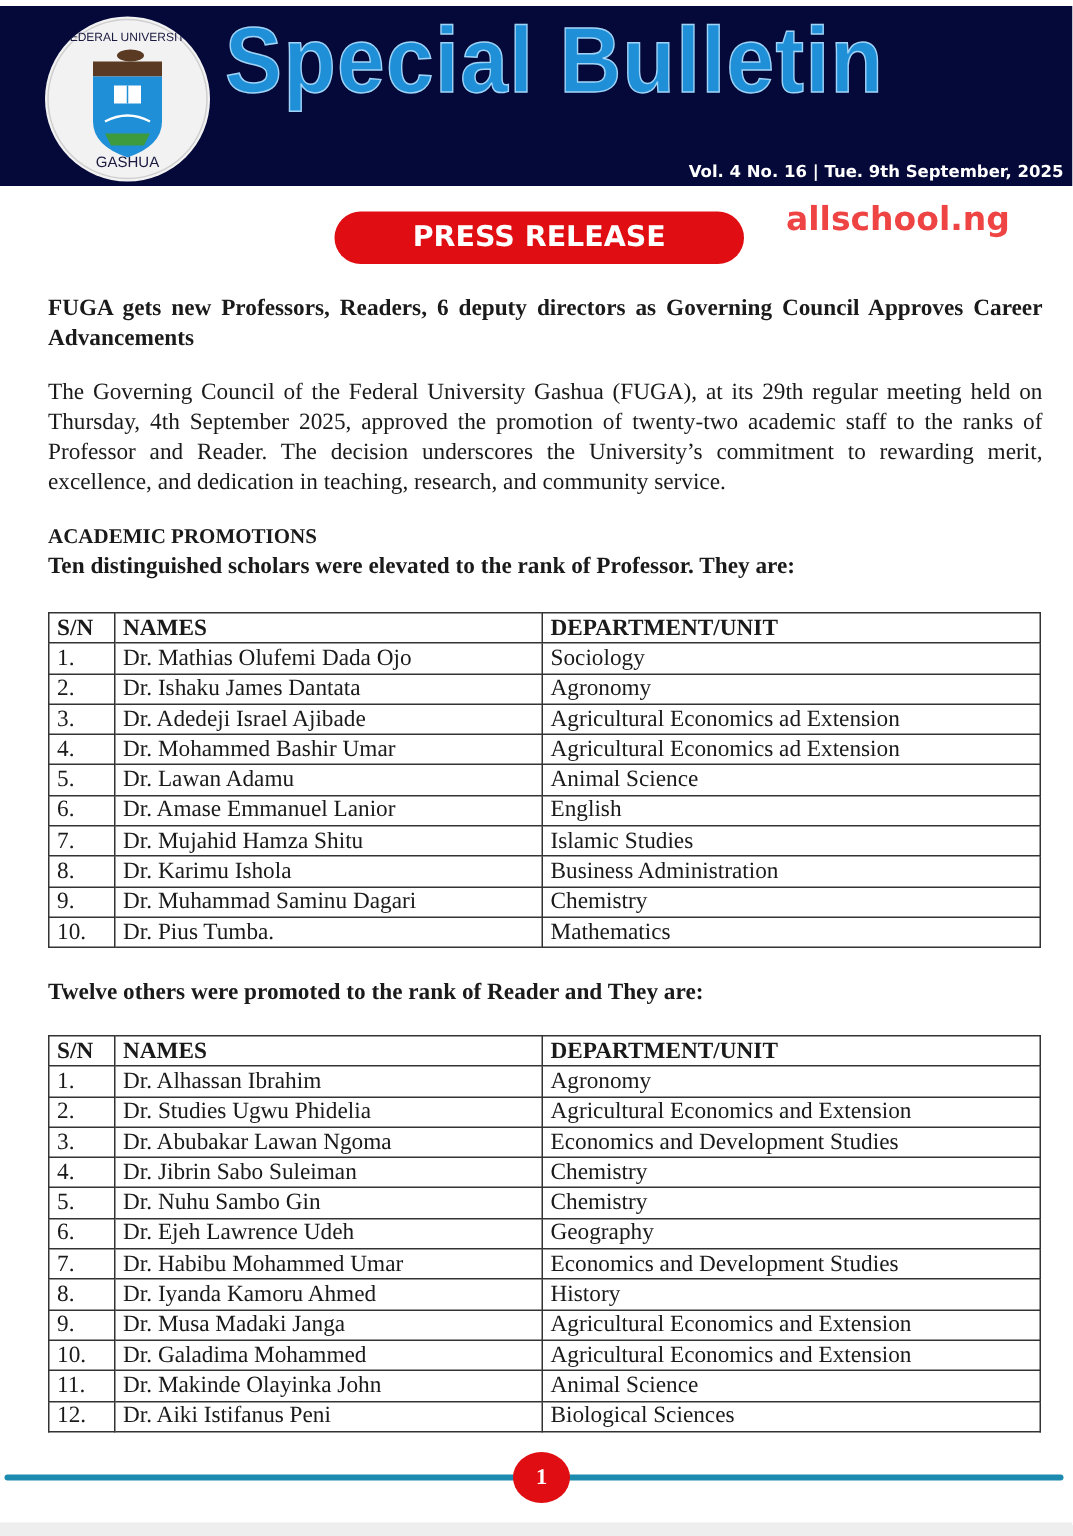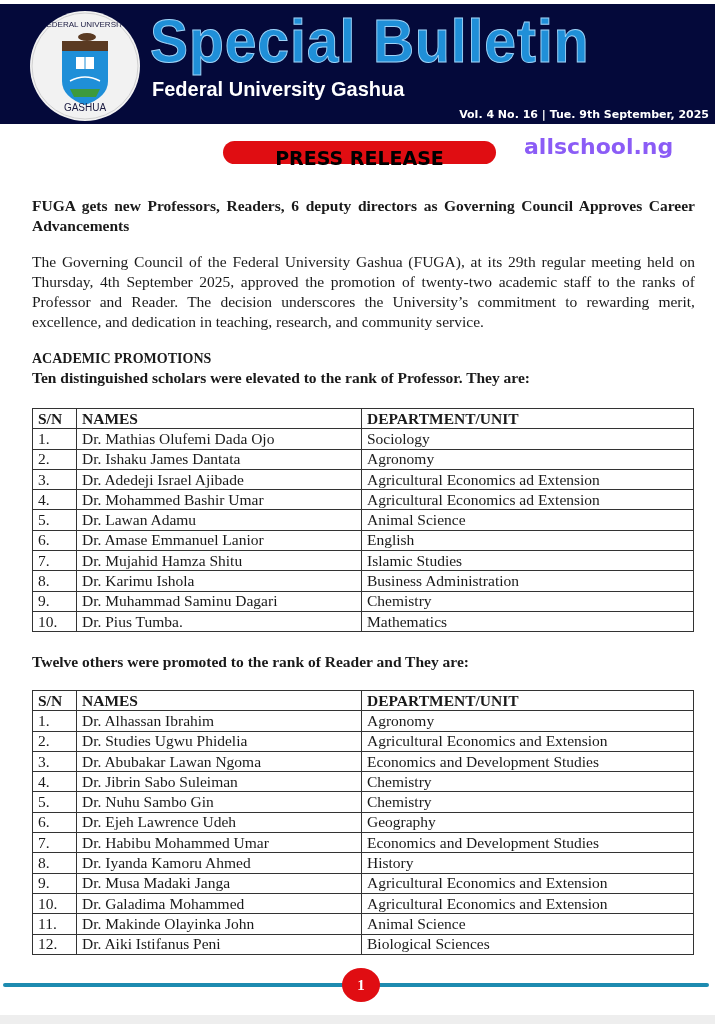--- a/index.html
+++ b/index.html
@@ -32,28 +32,28 @@
     position: absolute; left: 152px; top: 99px;
     font-family: "Liberation Sans", sans-serif; font-size: 11px; color: #ffffff; margin-top: 46px;
   }
   .issue {
     position: absolute; right: 6px; top: 104px;
     font-family: "DejaVu Sans", sans-serif; font-weight: bold; font-size: 11px; color: #ffffff;
   }
 
   
   .press-pill {
-    position: absolute; left: 223px; top: 141px; width: 273px; height: 23px;
+    position: absolute; left: 223px; top: 141px; width: 273px; height: 35px;
     background: #e00d12; border-radius: 18px;
-    color: #000000; font-family: "DejaVu Sans", sans-serif; font-weight: bold;
+    color: #ffffff; font-family: "DejaVu Sans", sans-serif; font-weight: bold;
     font-size: 19px; line-height: 35px; text-align: center;
   }
   .watermark {
     position: absolute; left: 524px; top: 134px;
-    font-family: "DejaVu Sans", sans-serif; font-weight: bold; font-size: 22px; color: #8b5cf6;
+    font-family: "DejaVu Sans", sans-serif; font-weight: bold; font-size: 22px; color: #ef4444;
   }
 
   
   .headline {
     position: absolute; left: 32px; top: 196px; width: 663px;
     font-weight: bold; font-size: 15.5px; line-height: 20px; text-align: justify;
   }
   .intro {
     position: absolute; left: 32px; top: 252px; width: 663px;
     font-size: 15.5px; line-height: 20px; text-align: justify;
@@ -114,21 +114,20 @@
       <rect x="46" y="46" width="18" height="12" fill="#ffffff"></rect>
       <line x1="55" y1="46" x2="55" y2="58" stroke="#1f8fd8" stroke-width="1"></line>
       <path d="M40 70 Q55 62 70 70" stroke="#ffffff" stroke-width="1.5" fill="none"></path>
       <path d="M40 78 L70 78 L66 86 L44 86 Z" fill="#3d9a3d"></path>
       <ellipse cx="57" cy="26" rx="9" ry="4" fill="#5a3a22"></ellipse>
       <text x="55" y="100" font-size="10" text-anchor="middle" fill="#1a1a40" font-family="Liberation Sans, sans-serif">GASHUA</text>
       <text x="55" y="16" font-size="8" text-anchor="middle" fill="#1a1a40" font-family="Liberation Sans, sans-serif">FEDERAL UNIVERSITY</text>
     </svg>
   </div>
   <div class="title">Special Bulletin</div>
-  <div class="uni-name">Federal University Gashua</div>
   <div class="address">PMB 1005, Gashua, Yobe State, Nigeria.</div>
   <div class="issue">Vol. 4 No. 16 | Tue. 9th September, 2025</div>
 </div>
 
 <div class="press-pill">PRESS RELEASE</div>
 <div class="watermark">allschool.ng</div>
 
 <div class="headline">FUGA gets new Professors, Readers, 6 deputy directors as Governing Council Approves Career Advancements</div>
 <div class="intro">The Governing Council of the Federal University Gashua (FUGA), at its 29th regular meeting held on Thursday, 4th September 2025, approved the promotion of twenty-two academic staff to the ranks of Professor and Reader. The decision underscores the University’s commitment to rewarding merit, excellence, and dedication in teaching, research, and community service.</div>
 <div class="section-heading">ACADEMIC PROMOTIONS</div>

